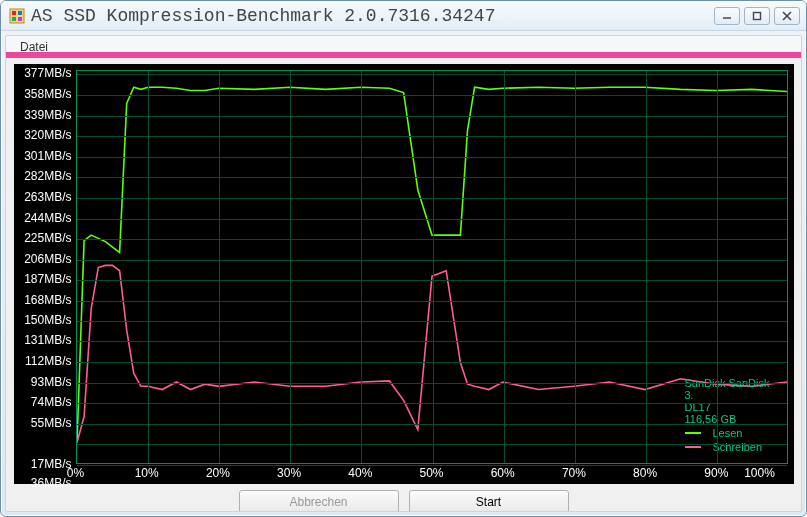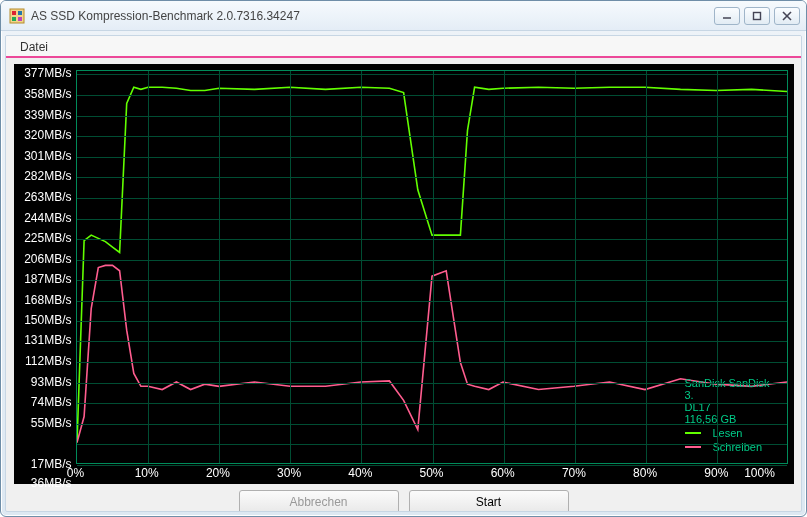--- a/index.html
+++ b/index.html
@@ -1,25 +1,25 @@
 <!DOCTYPE html>
 <html><head>
 <meta charset="utf-8">
 <style>
   * { box-sizing: border-box; margin: 0; padding: 0; }
   body { font-family: "Segoe UI", Tahoma, sans-serif; font-size: 12px; background: #fff; }
   .window { width: 807px; height: 517px; border: 1px solid #6f8ea8; border-radius: 6px; background: linear-gradient(#eef3f8, #dde8f2); overflow: hidden; position: relative; box-shadow: inset 0 0 0 1px #fff; }
   .titlebar { height: 30px; display: flex; align-items: center; padding: 0 6px 0 8px; background: linear-gradient(#f6fafd, #e4edf6); border-bottom: 1px solid #c7d6e4; }
   .title-icon { width: 16px; height: 16px; margin-right: 6px; }
-  .title-text { flex: 1; color: #444; font-size: 12px; }
+  .title-text { flex: 1; color: #444; font-size: 18px; font-family: Liberation Mono, monospace; }
   .winbtns { display: flex; gap: 4px; }
   .winbtn { width: 26px; height: 18px; border: 1px solid #9fb5c9; border-radius: 3px; background: linear-gradient(#fafdff,#e2ecf4); display: flex; align-items: center; justify-content: center; cursor: pointer; }
   .winbtn svg { width: 10px; height: 10px; }
   .client { background: #f0f0f0; border: 1px solid #c7d6e4; margin: 4px; border-radius: 2px; height: calc(100% - 38px); overflow: hidden; position: relative; }
-  .menubar { height: 22px; padding: 2px 8px; background: #f7f7f7; border-bottom: 2px solid #ec4899; }
+  .menubar { height: 22px; padding: 2px 8px; background: #f7f7f7; border-bottom: 6px solid #ec4899; }
   .menuitem { padding: 2px 6px; color: #333; cursor: pointer; display: inline-block; }
   .chart-wrap { position: relative; width: 780px; height: 420px; margin: 6px auto 0; background: #000; }
   .y-axis { position: absolute; left: 0; top: 0; width: 62px; height: 100%; }
   .y-tick { position: absolute; right: 4px; color: #fff; font-size: 12px; transform: translateY(-50%); white-space: nowrap; }
   .plot { position: absolute; left: 62px; right: 6px; top: 6px; bottom: 20px; border: 1px solid #008b5a; }
   .hgrid, .vgrid { position: absolute; background: #004d33; }
   .x-axis { position: absolute; left: 62px; right: 6px; bottom: 0; height: 20px; }
   .x-tick { position: absolute; color: #fff; font-size: 12px; transform: translateX(-50%); top: 2px; }
   .legend { position: absolute; right: 6px; bottom: 20px; width: 100px; height: 70px; font-size: 11px; color: #0c8; padding: 4px; }
   .legend-row { display: flex; align-items: center; gap: 12px; margin-top: 2px; }

